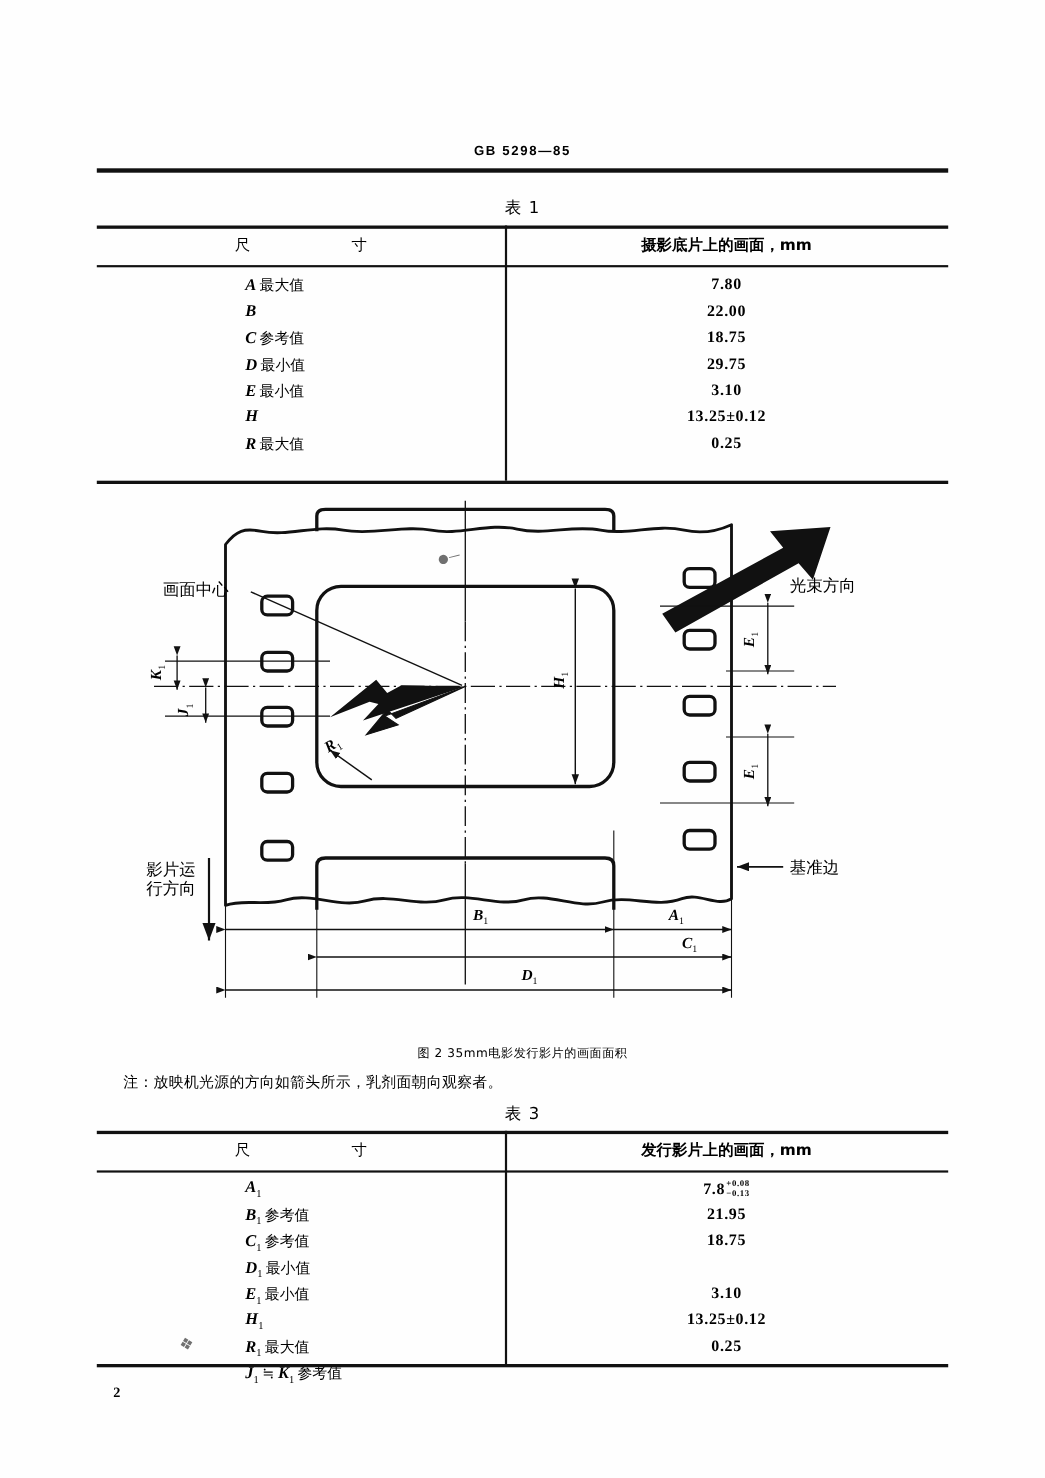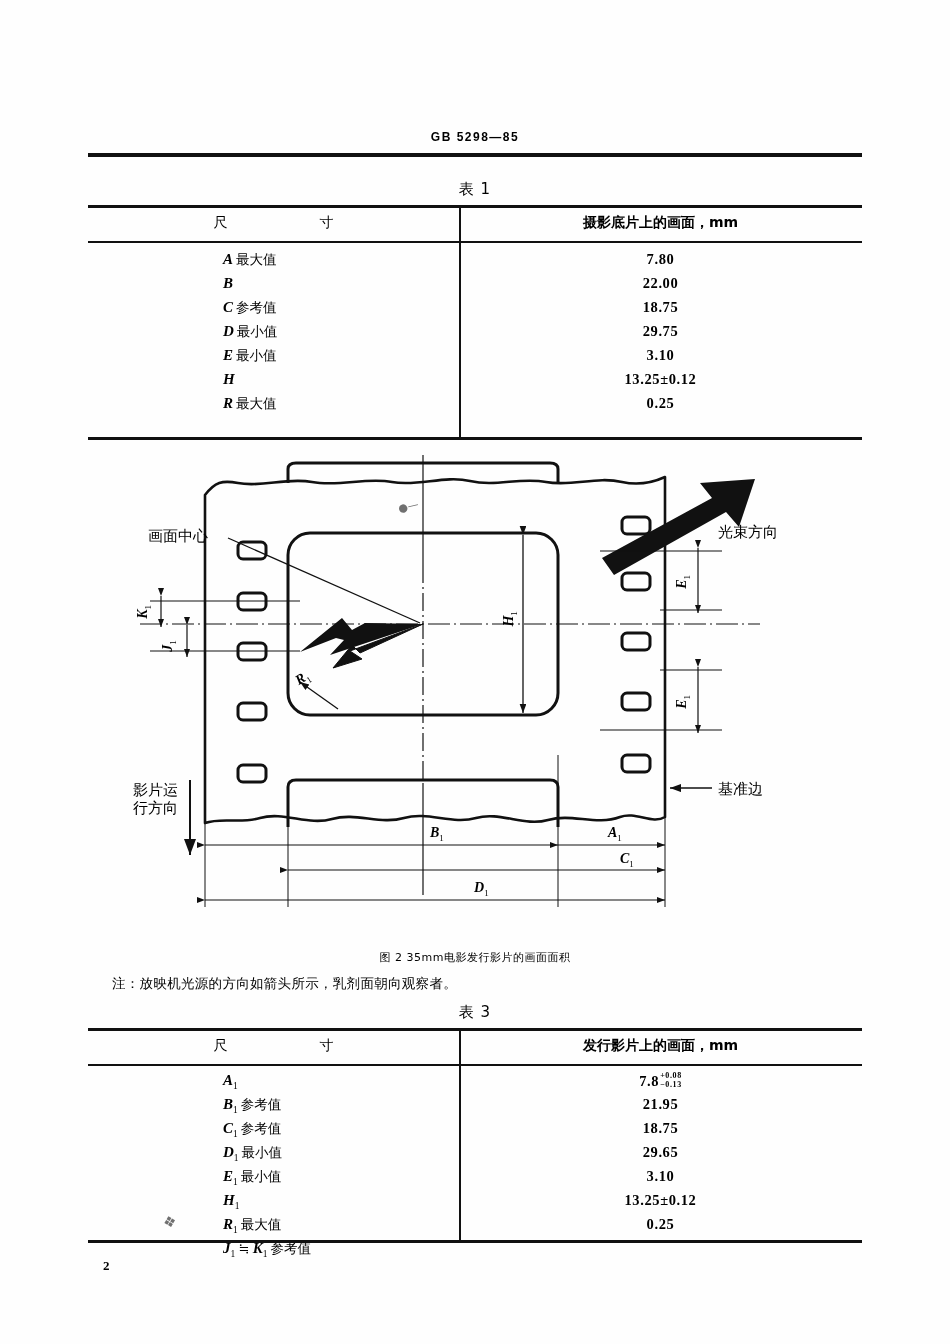--- a/index.html
+++ b/index.html
@@ -366,21 +366,20 @@
         <div class="drow">
           <div class="sym"><i>B<sub>1</sub></i><span class="zh">参考值</span></div>
           <div class="val">21.95</div>
         </div>
         <div class="drow">
           <div class="sym"><i>C<sub>1</sub></i><span class="zh">参考值</span></div>
           <div class="val">18.75</div>
         </div>
         <div class="drow">
           <div class="sym"><i>D<sub>1</sub></i><span class="zh">最小值</span></div>
-          <div class="val">29.65</div>
         </div>
         <div class="drow">
           <div class="sym"><i>E<sub>1</sub></i><span class="zh">最小值</span></div>
           <div class="val">3.10</div>
         </div>
         <div class="drow">
           <div class="sym"><i>H<sub>1</sub></i></div>
           <div class="val">13.25±0.12</div>
         </div>
         <div class="drow">

